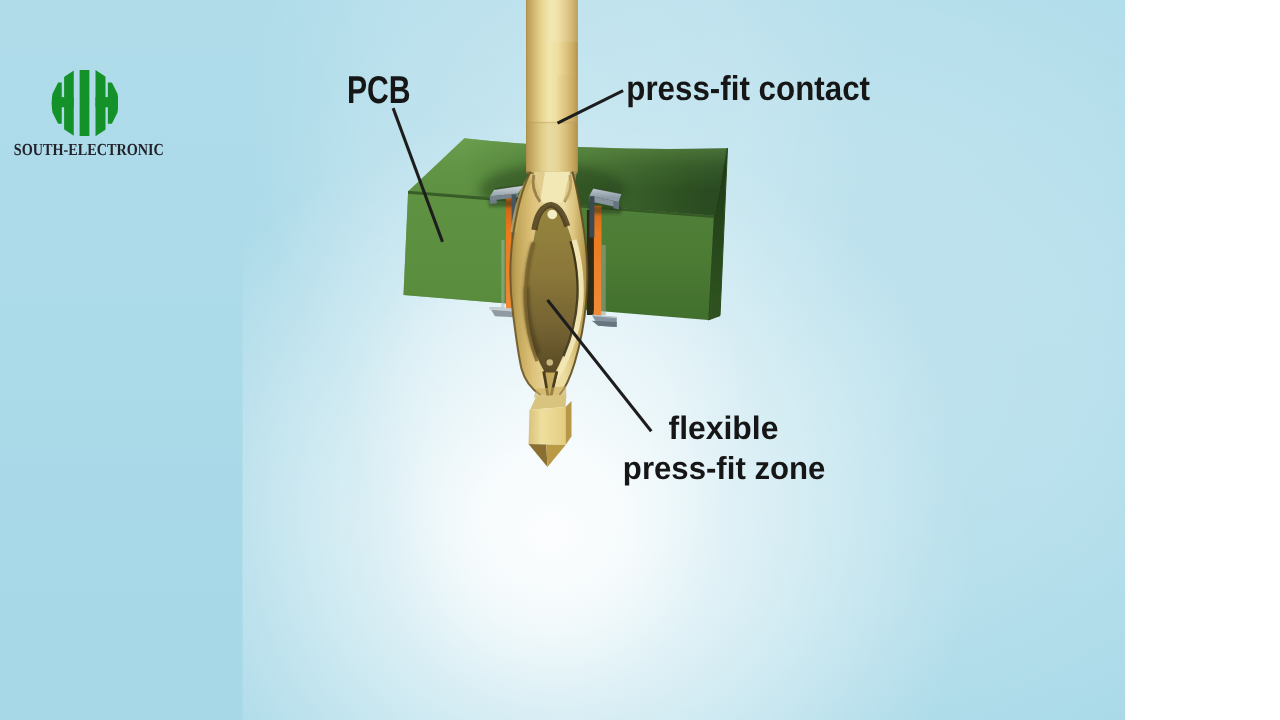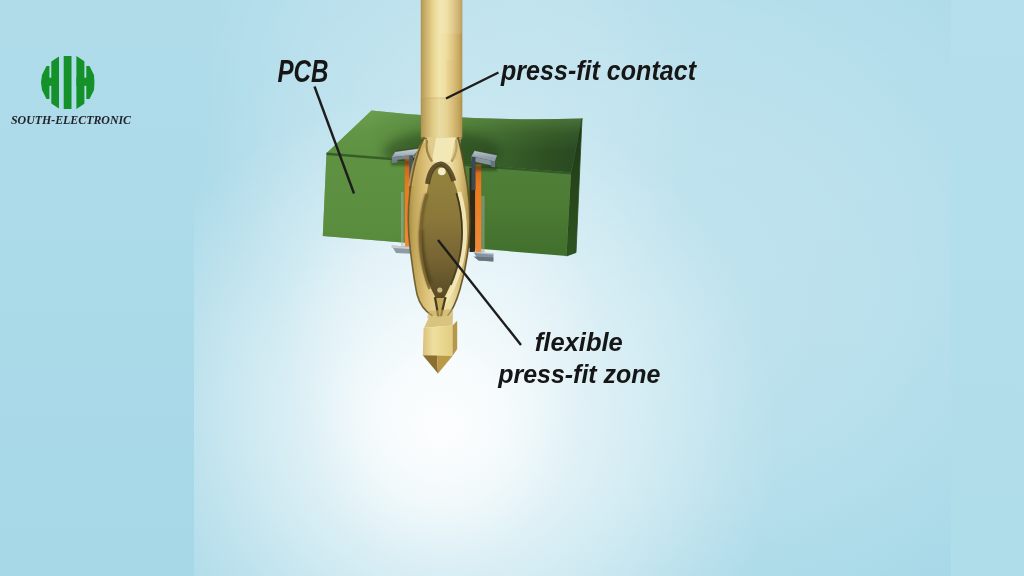--- a/index.html
+++ b/index.html
@@ -1,16 +1,16 @@
 <!DOCTYPE html>
 <html><head>
 <meta charset="utf-8">
 <style>
   html,body{margin:0;padding:0;}
-  .scene{position:relative;width:1024px;height:576px;overflow:hidden;font-style:italic;}
+  .scene{position:relative;width:900px;height:576px;overflow:hidden;}
   svg{display:block;}
 </style>
 </head>
 <body>
 <div class="scene">
 <svg width="1024" height="576" viewBox="0 0 1024 576">
   <defs>
     <linearGradient id="bgbase" x1="0" y1="0" x2="0" y2="576" gradientUnits="userSpaceOnUse">
       <stop offset="0" stop-color="#b0dcea"></stop>
       <stop offset="1" stop-color="#a6d8e7"></stop>

